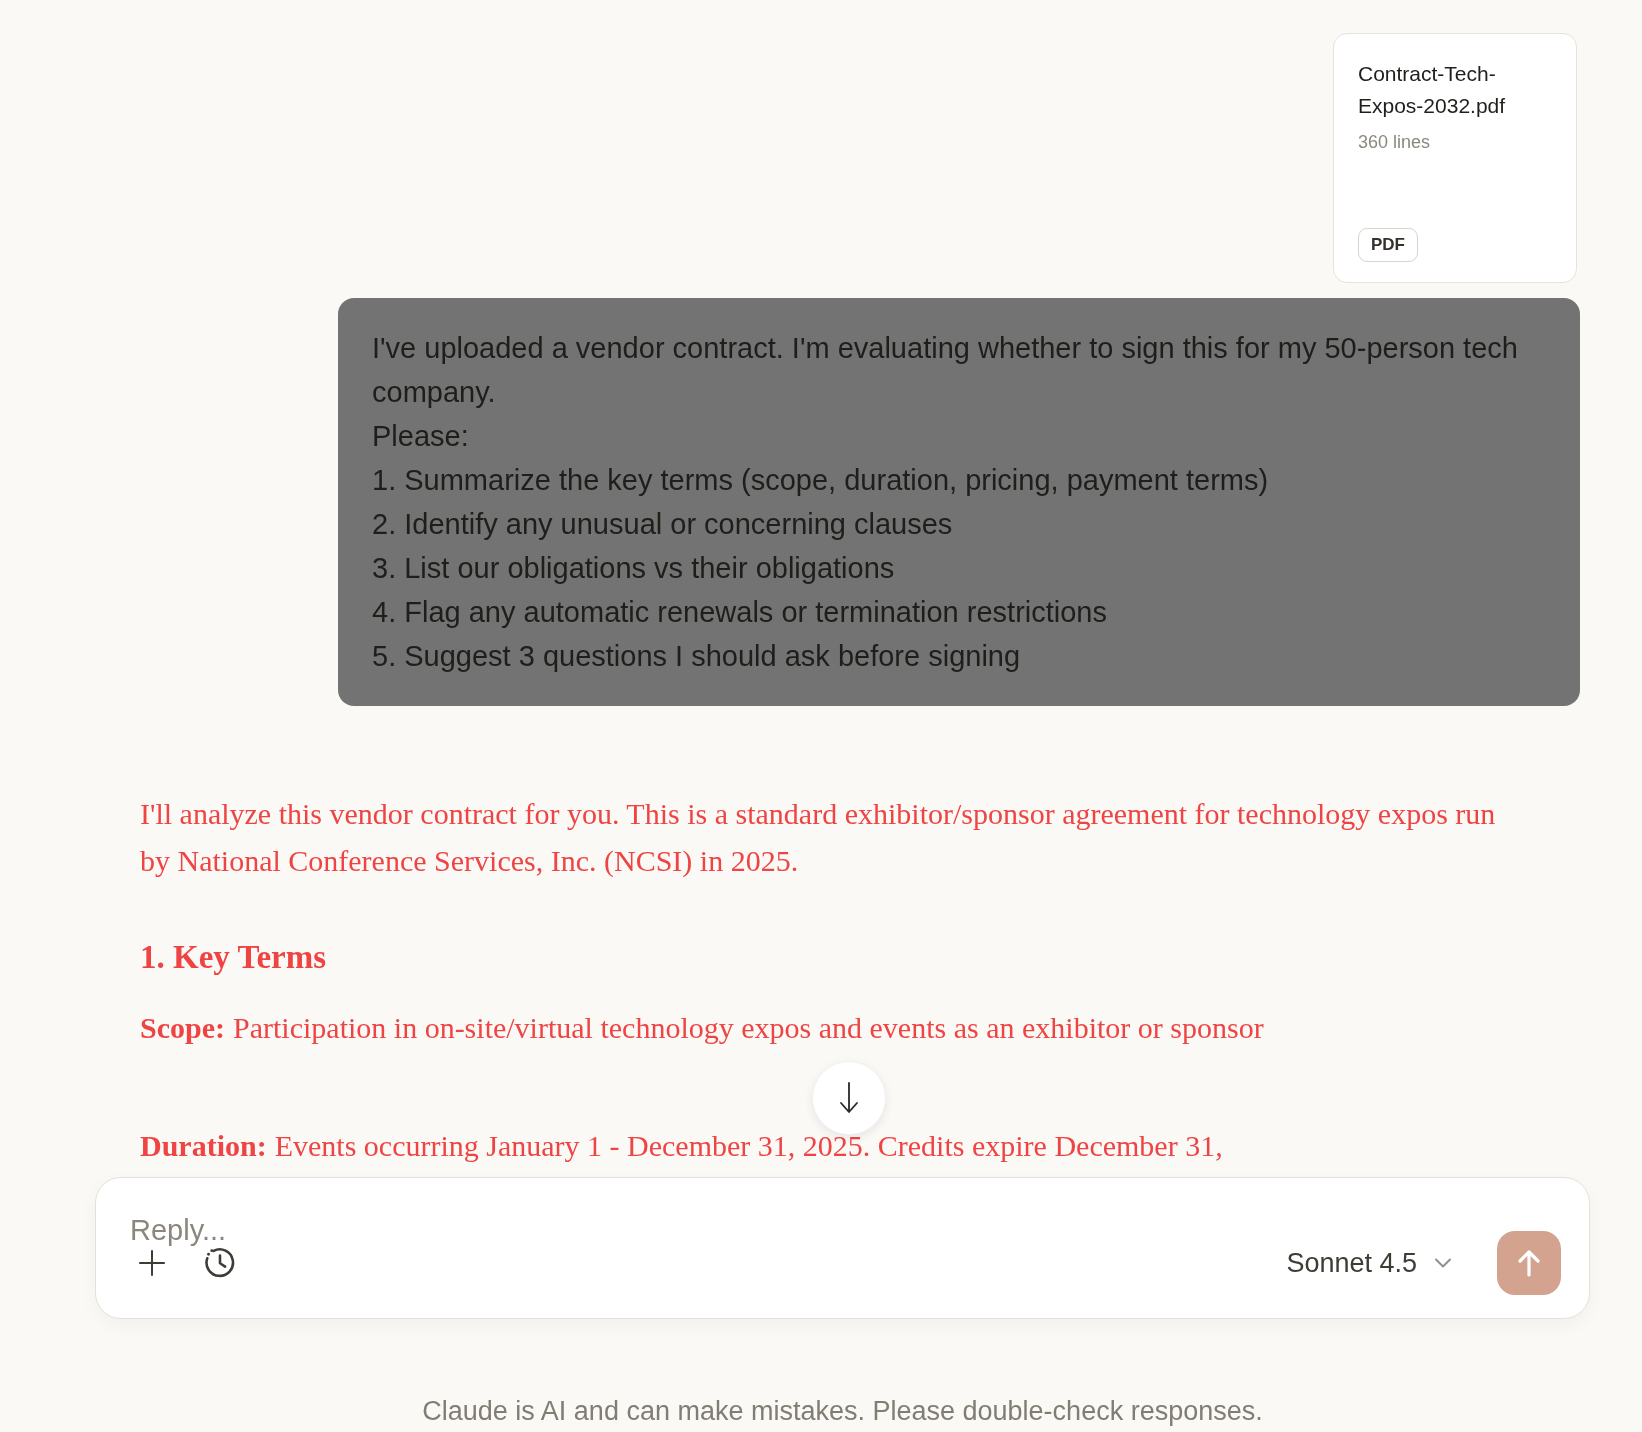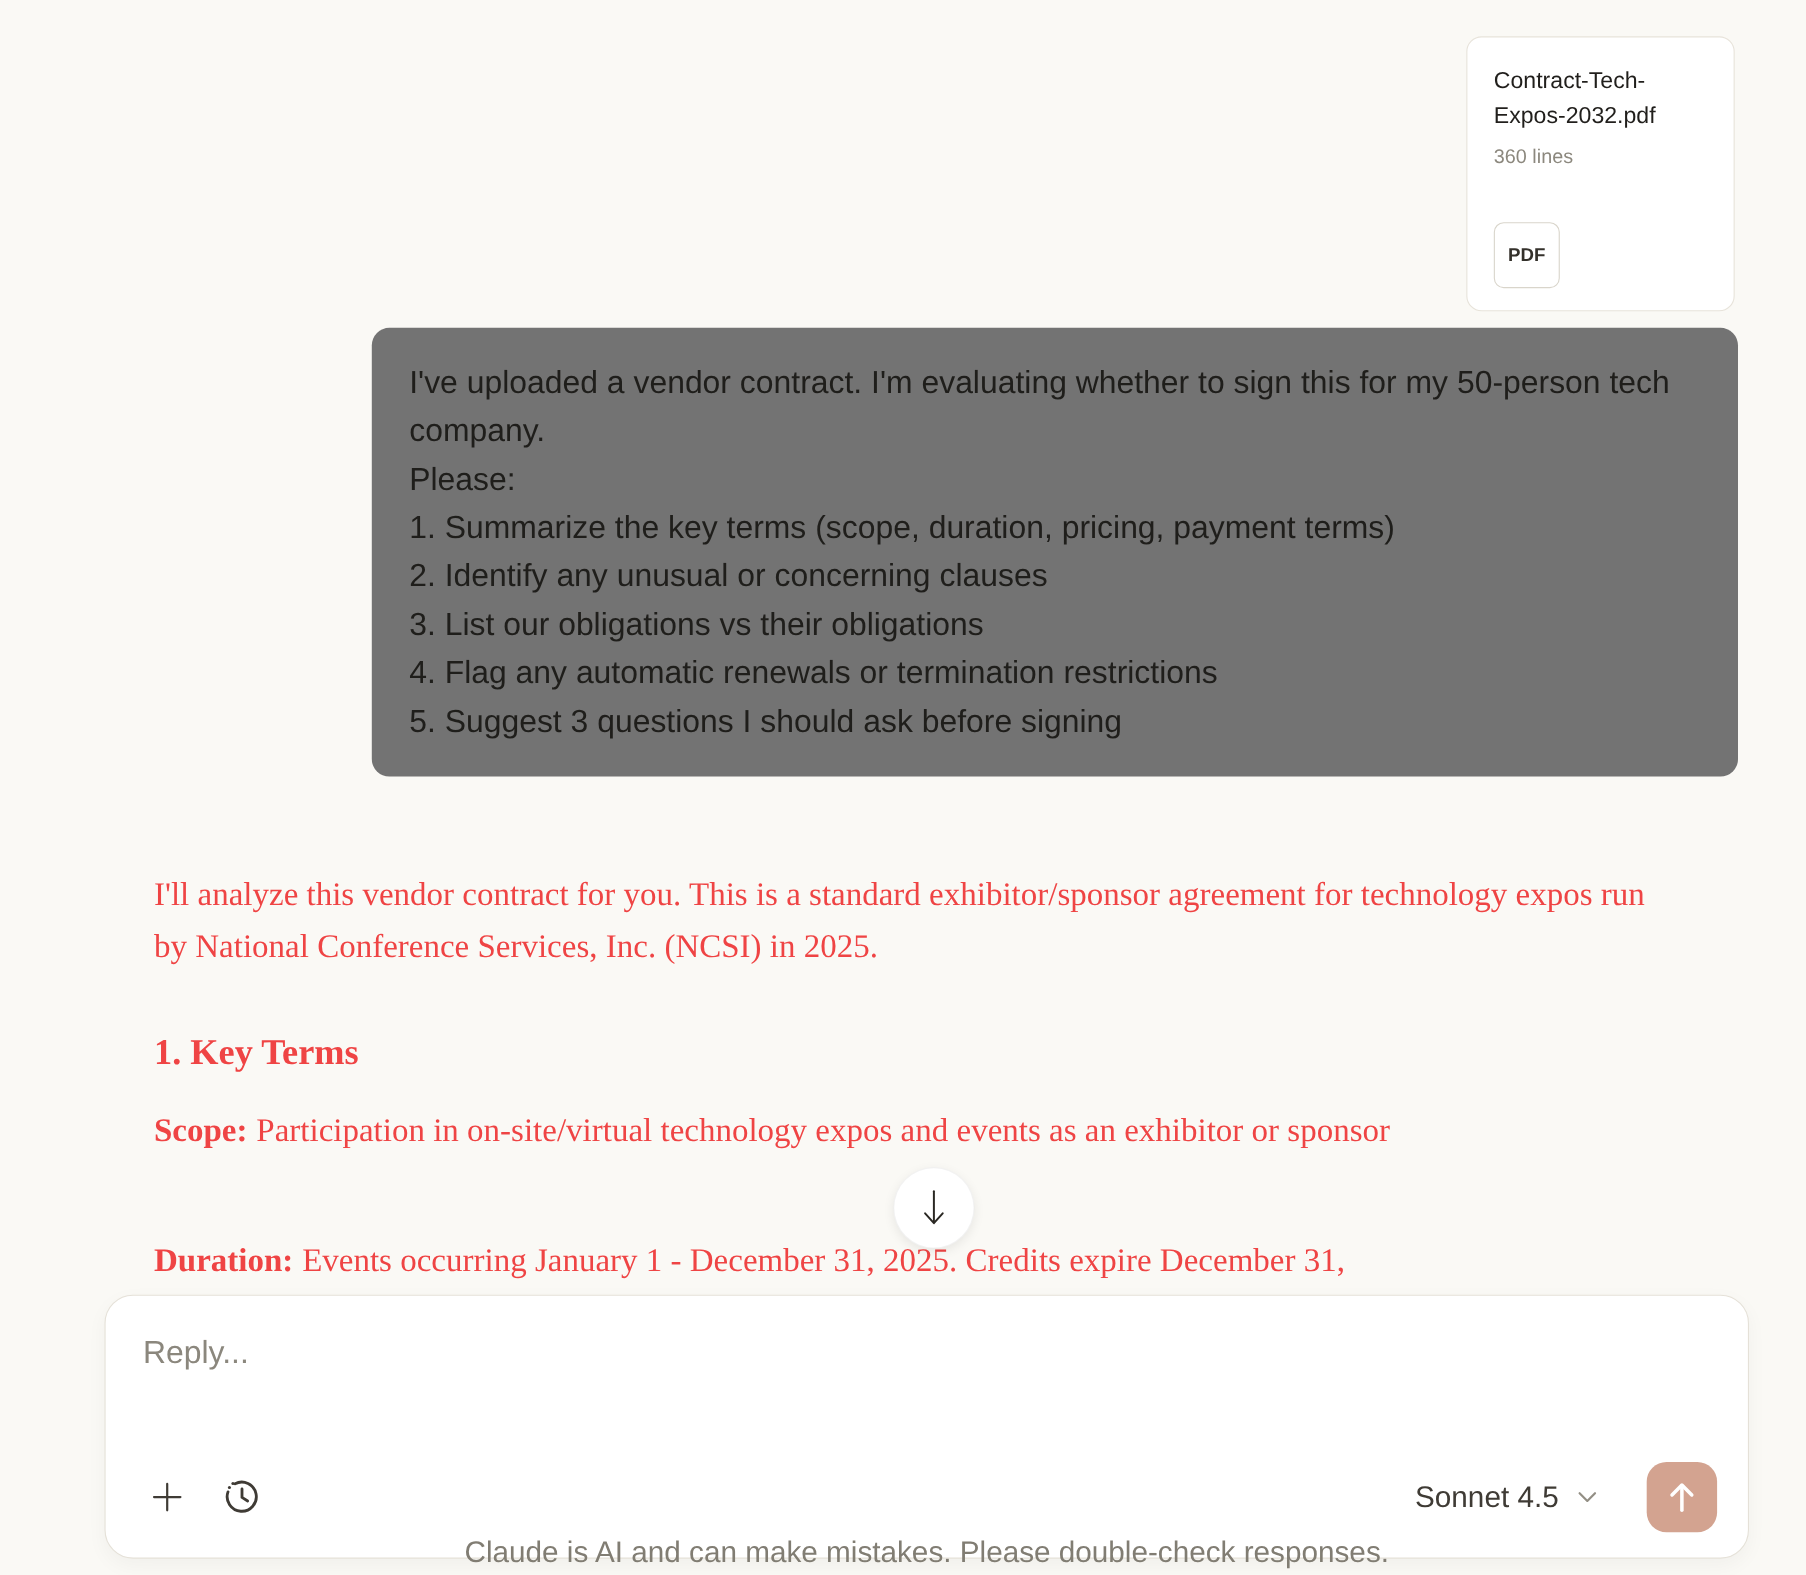--- a/index.html
+++ b/index.html
@@ -34,21 +34,21 @@
     margin-top: 10px;
     font-size: 18px;
     color: #8c887e;
   }
   .file-card .type-badge {
     position: absolute;
     left: 24px; bottom: 20px;
     display: inline-block;
     border: 1.5px solid #d9d5cb;
     border-radius: 9px;
-    padding: 19px 12px;
+    padding: 6px 12px;
     font-size: 17px;
     font-weight: bold;
     color: #34312b;
     background: #ffffff;
   }
 
   
   .user-bubble {
     position: absolute;
     left: 338px; top: 298px;
@@ -86,21 +86,21 @@
     box-shadow: 0 3px 10px rgba(0,0,0,0.08);
     display: flex; align-items: center; justify-content: center;
     cursor: pointer;
   }
   .scroll-down-btn svg { display: block; }
 
   
   .composer {
     position: absolute;
     left: 95px; top: 1177px;
-    width: 1495px; height: 240px;
+    width: 1495px; height: 142px;
     background: #ffffff;
     border: 1px solid #e5e1d8;
     border-radius: 26px;
     box-shadow: 0 6px 18px rgba(0,0,0,0.04);
   }
   .composer .reply-input {
     position: absolute;
     left: 34px; top: 36px;
     width: 1420px;
     border: none; outline: none;

